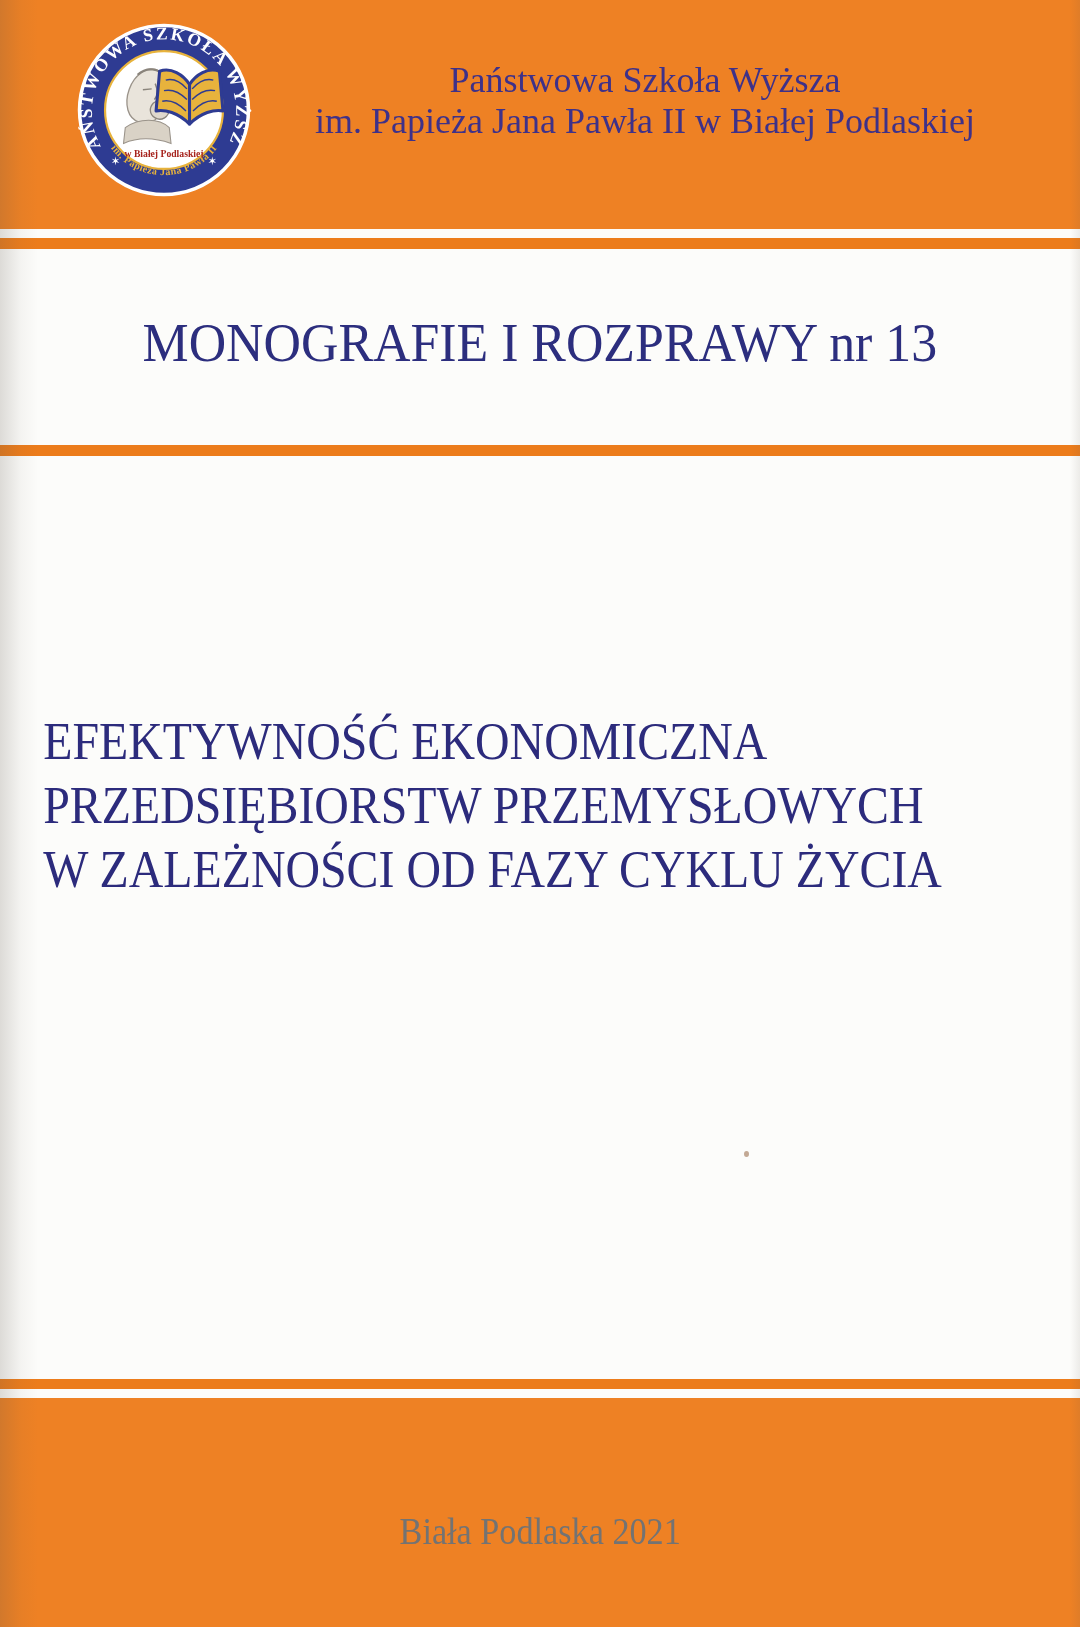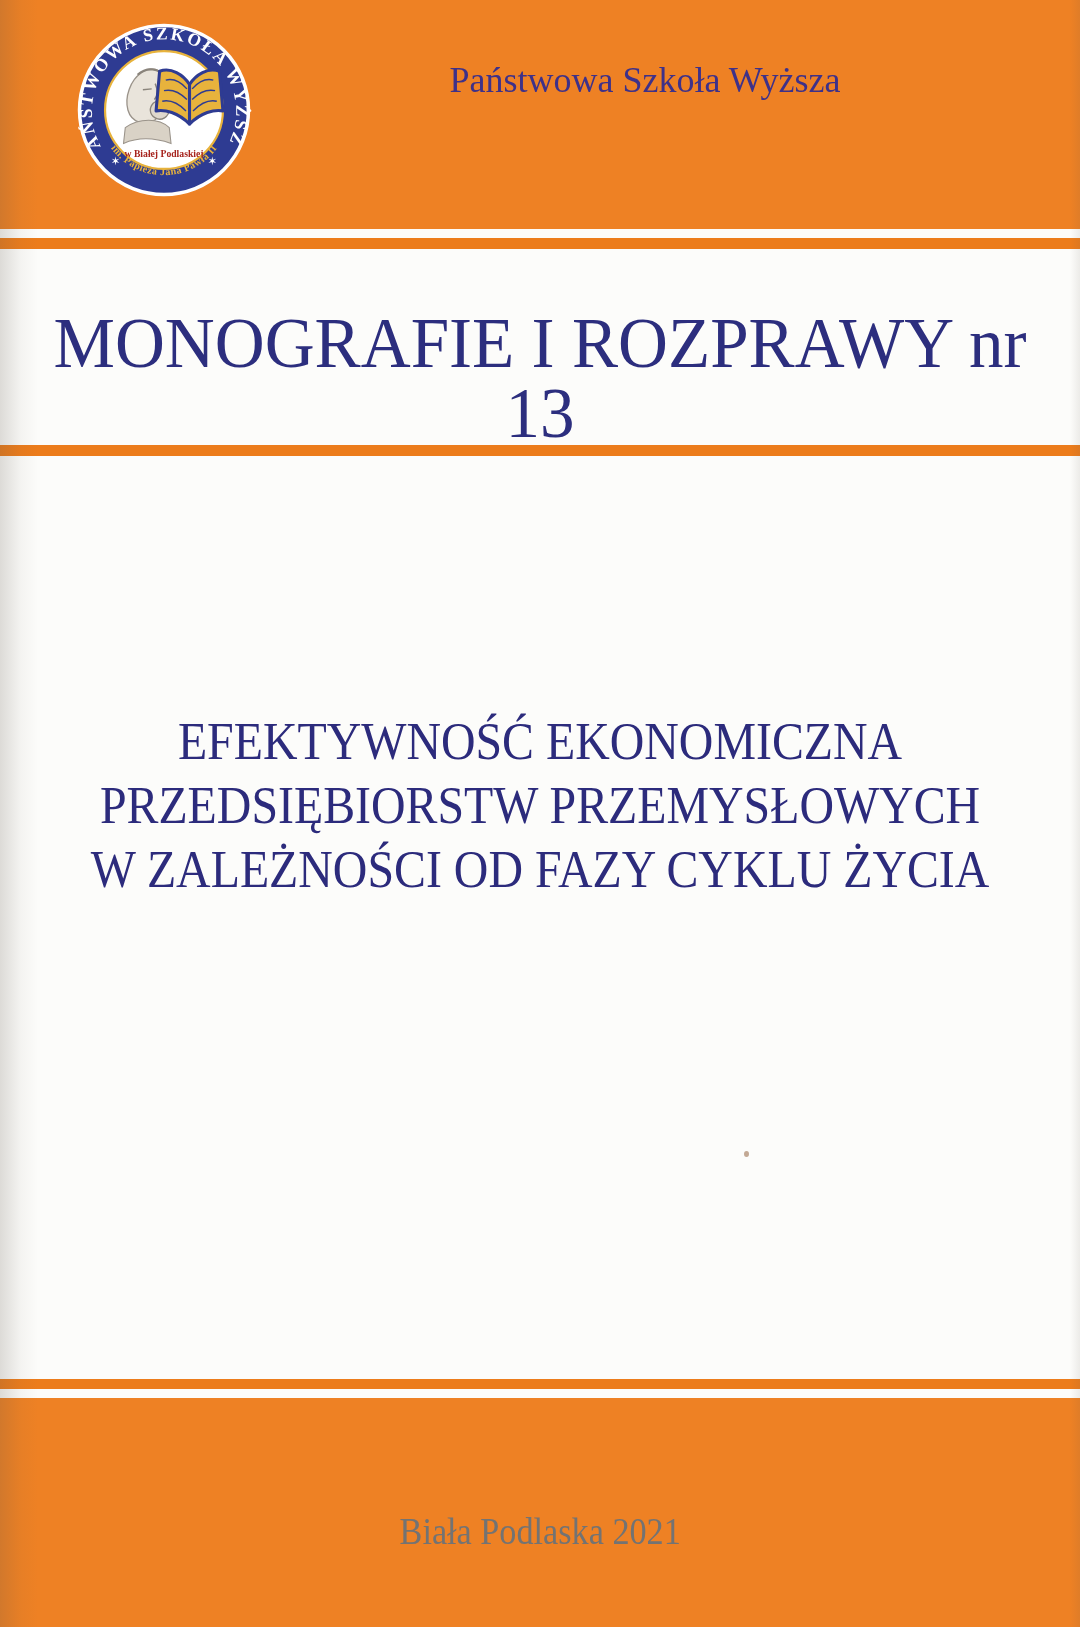--- a/index.html
+++ b/index.html
@@ -35,31 +35,31 @@
 
   
   .header-text {
     position: absolute; left: 215px; top: 60px; width: 860px;
     text-align: center; color: #3E3189;
     font-size: 36px; line-height: 41px; font-weight: normal;
   }
   .series-title {
     position: absolute; left: 0; top: 308px; width: 100%;
     text-align: center; color: #2C2E7E;
-    font-size: 72px; line-height: 70px;
+    font-size: 54px; line-height: 70px;
   }
   .series-title .squeeze { display: inline-block; transform: scaleX(0.96); transform-origin: center; }
   .author-name {
     position: absolute; left: 0; top: 522px; width: 100%;
     text-align: center; color: #322D80;
     font-size: 44px; line-height: 50px;
   }
   .book-title {
     position: absolute; left: 0; top: 710px; width: 100%;
-    text-align: center; color: #2C2B7C;
+    text-align: left; color: #2C2B7C;
     font-size: 52px; line-height: 64px;
   }
   .book-title .line { display: block; transform: scaleX(0.92); transform-origin: center; }
   .footer-text {
     position: absolute; left: 0; top: 1508px; width: 100%;
     text-align: center; color: #737373;
     font-size: 38px; line-height: 46px;
   }
   .footer-text .squeeze { display: inline-block; transform: scaleX(0.90); transform-origin: center; }
 
@@ -106,20 +106,21 @@
     </text>
     <text font-size="11.5" font-weight="bold" letter-spacing="0.5" fill="#E8B33C" font-family="Liberation Serif, DejaVu Serif, serif">
       <textPath href="#arcBottom" startOffset="50%" text-anchor="middle">im. Papieża Jana Pawła II</textPath>
     </text>
     <text x="45" y="163" font-size="13" fill="#FFFFFF" text-anchor="middle">✶</text>
     <text x="155" y="163" font-size="13" fill="#FFFFFF" text-anchor="middle">✶</text>
   </svg>
 
   <div class="header-text">
     <div>Państwowa Szkoła Wyższa</div>
+    <div>im. Papieża Jana Pawła II w Białej Podlaskiej</div>
   </div>
 
   <div class="series-title">
     <span class="squeeze">MONOGRAFIE I ROZPRAWY nr 13</span>
   </div>
 
   <div class="rule-mid"></div>
 
 
   <div class="book-title">

